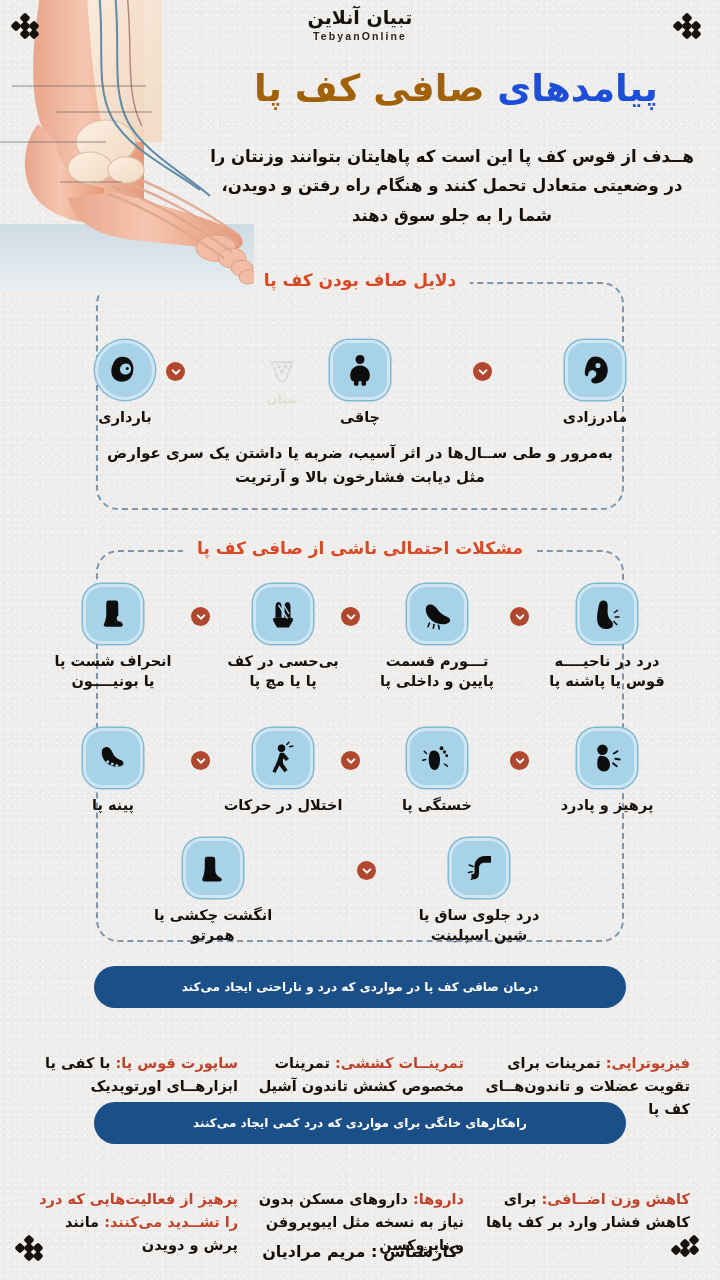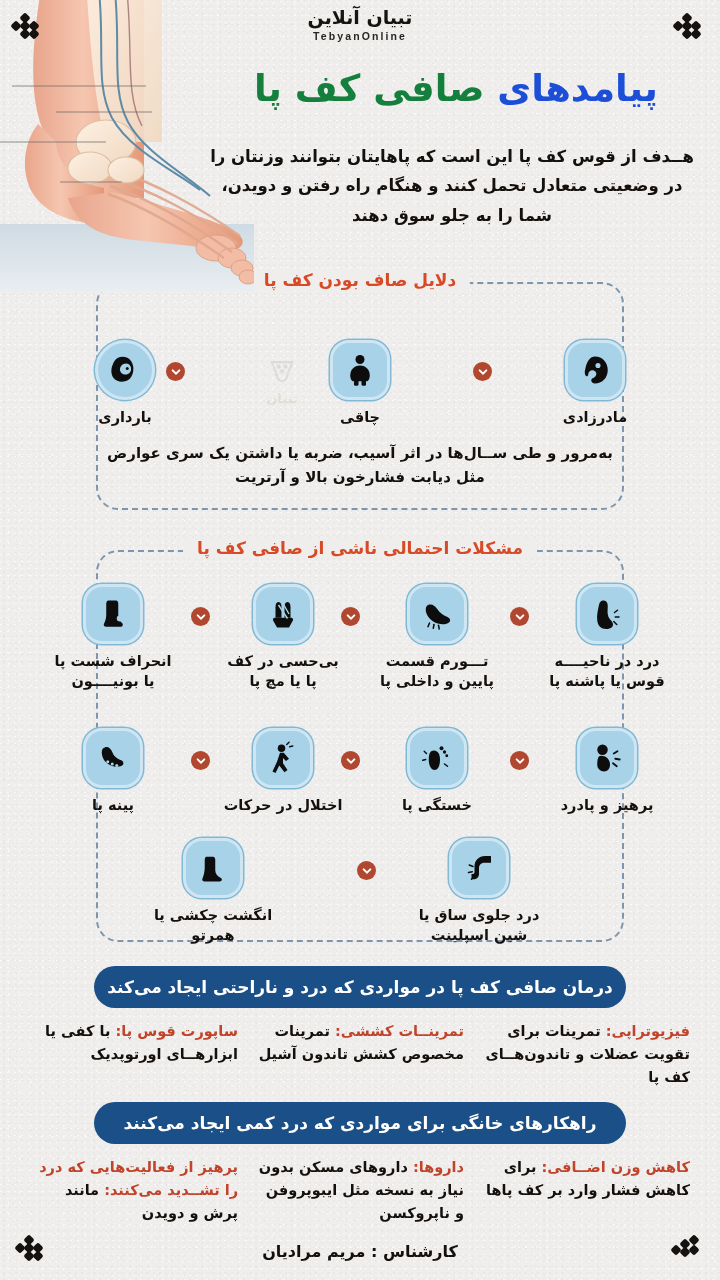--- a/index.html
+++ b/index.html
@@ -36,21 +36,21 @@
   .leg-art{ position:absolute; left:-6px; top:-8px; width:260px; height:300px; }
   .logo{ position:absolute; left:50%; transform:translateX(-50%); top:8px;
          text-align:center; z-index:5; }
   .logo-fa{ font-size:19px; font-weight:700; color:#17140f; letter-spacing:.5px;
             line-height:1.05; }
   .logo-en{ font-size:10.5px; font-weight:700; color:#2a2520; letter-spacing:2.1px;
             margin-top:2px; font-family:"Liberation Sans",sans-serif; }
   .headline{ position:absolute; right:24px; top:66px; width:480px; text-align:center;
              font-size:37px; font-weight:700; line-height:1.22; }
   .hl-a{ color:#1d4ed8; }
-  .hl-b{ color:#15803d; }
+  .hl-b{ color:#a16207; }
   .subhead{ position:absolute; right:18px; top:142px; width:500px;
             font-size:16.5px; font-weight:700; line-height:1.78; color:#15100c;
             text-align:center; }
 
   
   .group{ position:absolute; border:2px dashed #7d96ad; border-radius:22px; }
   .group-title{ position:absolute; top:-14px; left:50%; transform:translateX(-50%);
                 background:#efeeec; padding:0 14px; white-space:nowrap;
                 font-size:17px; font-weight:700; color:#d84a26; }
 
@@ -71,26 +71,26 @@
         background:#b0472e; display:flex; align-items:center; justify-content:center; }
   .dot svg{ width:10px; height:10px; }
 
   
   .note{ position:absolute; width:520px; text-align:center; font-size:15px;
          font-weight:700; line-height:1.62; color:#15100c; }
 
   
   .banner{ position:absolute; left:50%; transform:translateX(-50%);
            background:#1b4f87; border-radius:26px; color:#fff;
-           font-size:17px; font-weight:700; display:flex;
+           font-size:12px; font-weight:700; display:flex;
            align-items:center; justify-content:center; text-align:left; }
 
   
   .cols{ position:absolute; display:flex; flex-direction:row-reverse;
-         justify-content:space-between; width:660px; left:30px; }
+         justify-content:space-between; width:660px; left:30px;margin-top:32px; }
   .col{ width:208px; font-size:14.5px; font-weight:700; line-height:1.58;
         color:#15100c; text-align:right; }
   .col .lead{ color:#c0432a; }
 
   .credit{ position:absolute; left:50%; transform:translateX(-50%);
            font-size:16px; font-weight:700; color:#15100c; }
 
   
   .wmk{ position:absolute; opacity:.10; pointer-events:none; text-align:center; }
   .wmk .wtxt{ font-size:13px; font-weight:700; color:#4d7c0f; margin-top:1px; }

